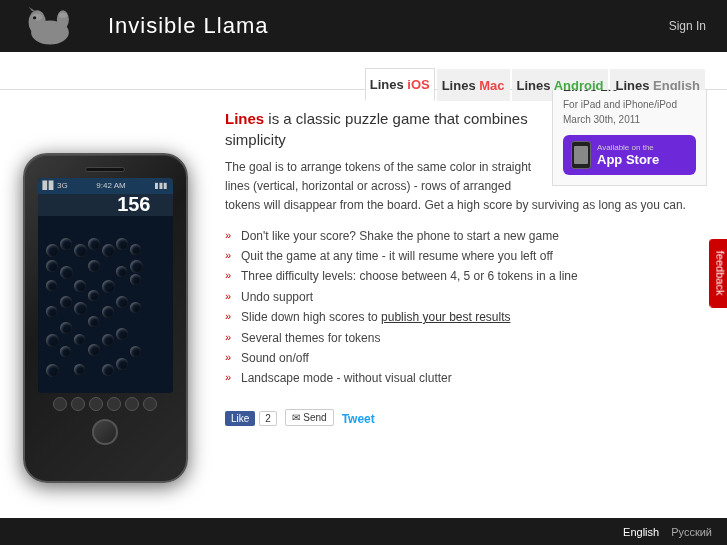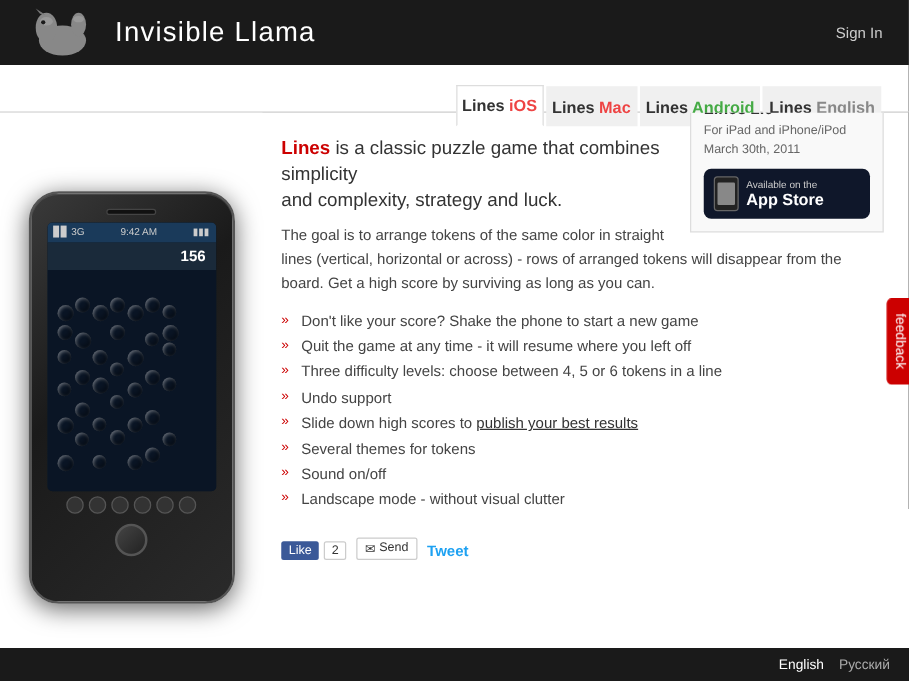--- a/index.html
+++ b/index.html
@@ -18,21 +18,21 @@
       background: #1a1a1a;
       height: 52px;
       display: flex;
       align-items: center;
       padding: 0 20px;
       position: relative;
     }
     #logo-area {
       display: flex;
       align-items: center;
-      gap: 12px;
+      gap: 28px;
     }
     #logo-img {
       width: 60px;
       height: 40px;
     }
     #site-title {
       color: #fff;
       font-size: 22px;
       font-weight: normal;
       letter-spacing: 1px;
@@ -139,23 +139,23 @@
       padding: 0 5px;
       font-size: 8px;
       color: #ccc;
     }
     .screen-score-bar {
       background: #1a2a3a;
       height: 22px;
       display: flex;
       align-items: center;
       justify-content: flex-end;
-      padding: 0 8px;
+      padding: 0 22px;
       color: #fff;
-      font-size: 12px;
+      font-size: 20px;
       font-weight: bold;
     }
     .game-grid {
       width: 100%;
       height: calc(215px - 38px);
       position: relative;
       background: #0a1525;
     }
 
     
@@ -256,21 +256,21 @@
     #appstore-box .box-subtitle {
       font-size: 10px;
       color: #666;
       line-height: 1.5;
       margin-bottom: 8px;
     }
     .appstore-btn {
       display: flex;
       align-items: center;
       gap: 6px;
-      background: #0f172a;
+      background: #6d28d9;
       color: #fff;
       padding: 6px 8px;
       border-radius: 6px;
       cursor: pointer;
     }
     .appstore-btn .phone-icon {
       width: 20px;
       height: 28px;
       background: #222;
       border: 1px solid #666;
@@ -497,21 +497,20 @@
         </div>
         <div class="store-text">
           <span>Available on the</span>
           <span>App Store</span>
         </div>
       </div>
     </div>
 
     <h2>
       <a class="lines-link">Lines</a><span> is a classic puzzle game that combines simplicity</span><br>
-      <span>and complexity, strategy and luck.</span>
     </h2>
 
     <p>The goal is to arrange tokens of the same color in straight lines (vertical, horizontal or across) - rows of arranged tokens will disappear from the board. Get a high score by surviving as long as you can.</p>
 
     <ul class="feature-list">
       <li>Don't like your score? Shake the phone to start a new game</li>
       <li>Quit the game at any time - it will resume where you left off</li>
       <li>Three difficulty levels: choose between 4, 5 or 6 tokens in a line</li>
       <li>Undo support</li>
       <li>Slide down high scores to <a href="#">publish your best results</a></li>

